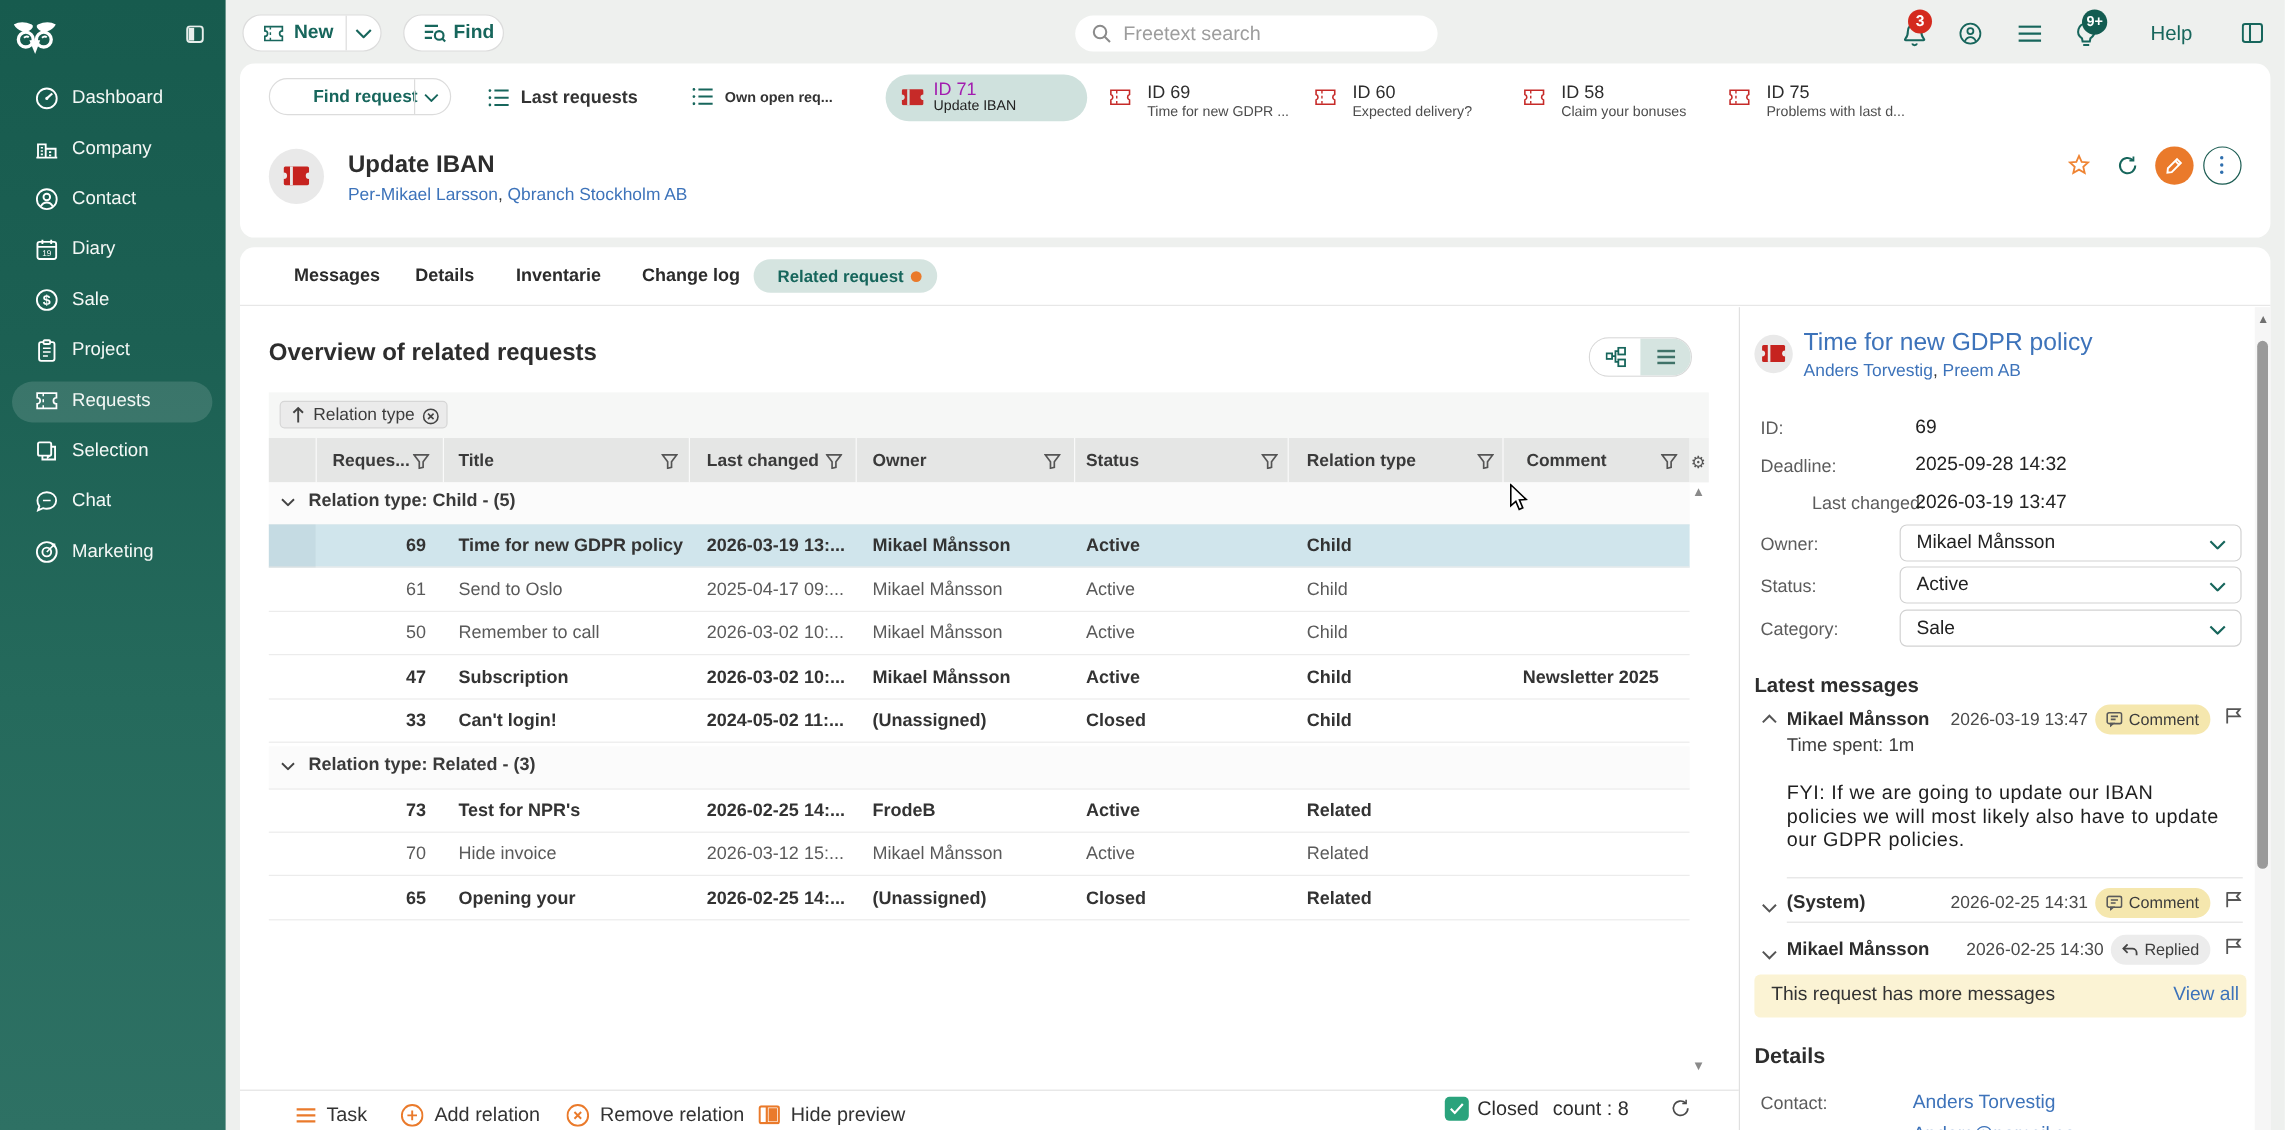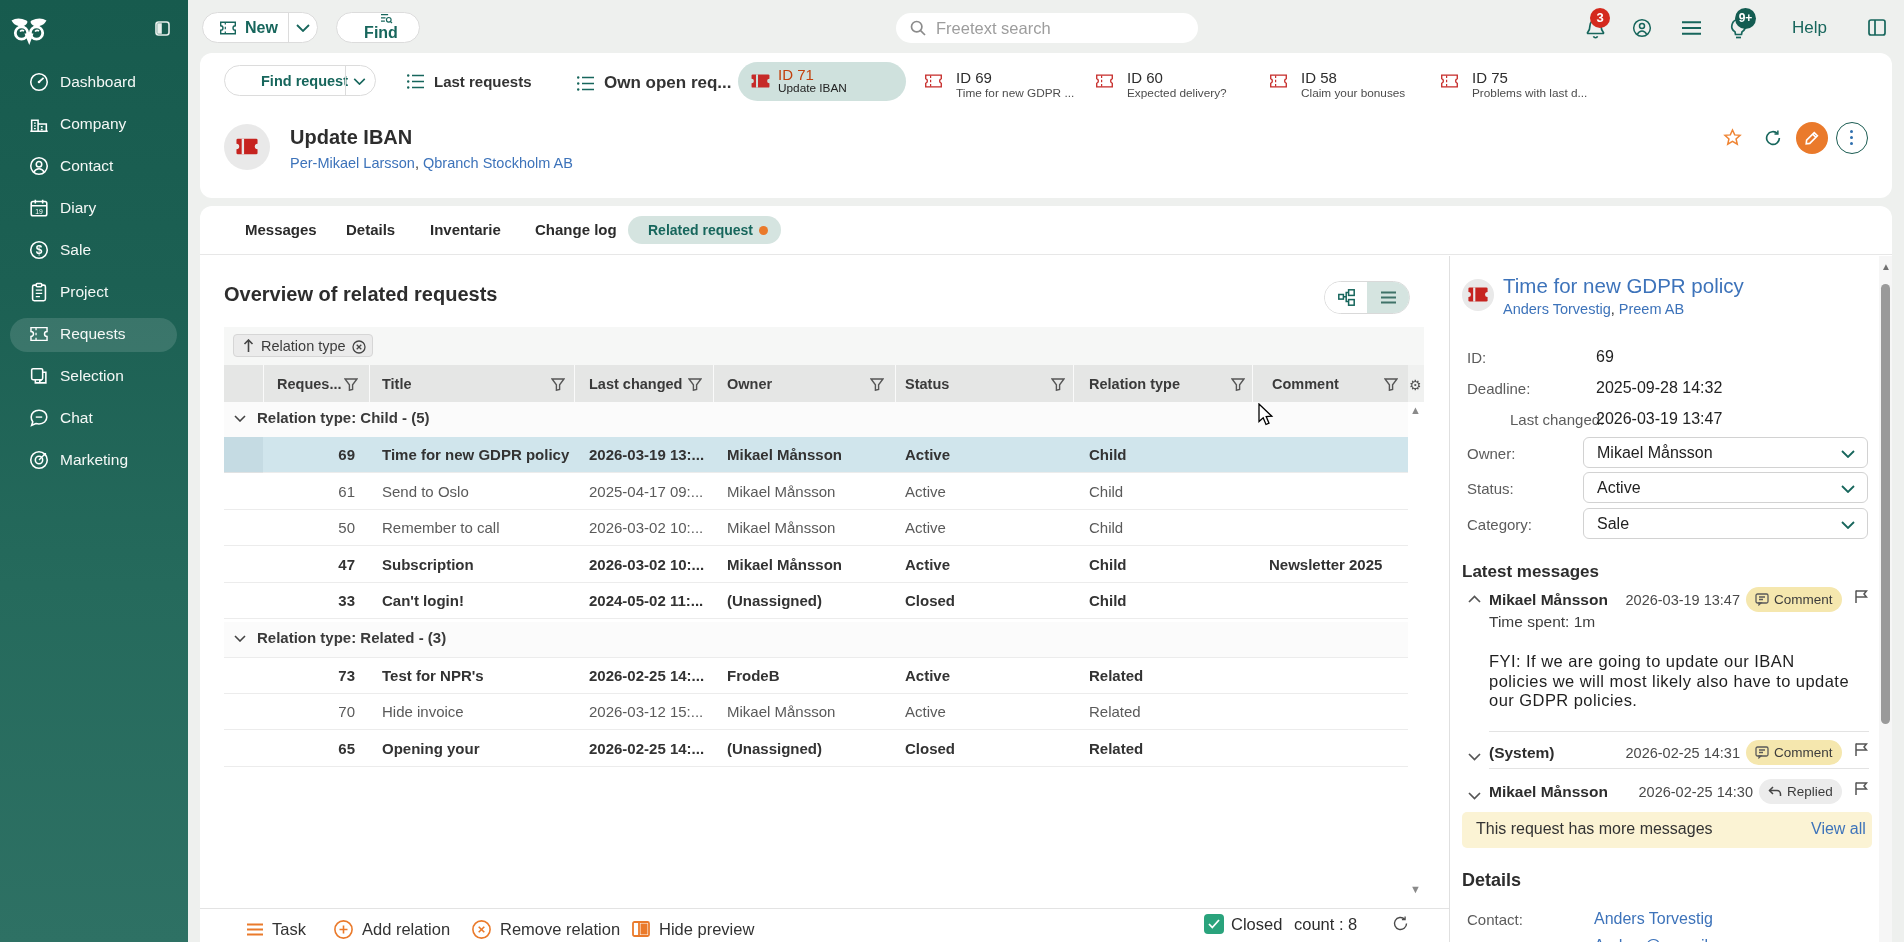--- a/index.html
+++ b/index.html
@@ -152,21 +152,21 @@
     <svg style="margin-left:15px" width="20" height="16" viewBox="0 0 26 20" fill="none" stroke="#17665c" stroke-width="1.8">
         <path d="M3.5 2.5 H22.5 V7 a3 3 0 0 0 0 6 V17.5 H3.5 V13 a3 3 0 0 0 0 -6 Z"></path>
         <path d="M9.5 3 v2.5 M9.5 8.5 v3 M9.5 14.5 v2.5" stroke-width="1.6"></path>
       </svg>
     <span style="margin-left:7px">New</span>
     <div style="position:absolute;left:85px;top:0;height:29px;border-left:1px solid #dcdcdc"></div>
     <svg style="position:absolute;left:93px;top:11px" width="14" height="8" viewBox="0 0 14 8" fill="none" stroke="#17665c" stroke-width="1.8">
         <path d="M1 1 L7 7 L13 1"></path>
       </svg>
   </div>
-  <div class="pillbtn" style="left:336px;top:12px;width:84px;height:31px;flex-direction:column;">
+  <div class="pillbtn" style="left:336px;top:12px;width:84px;height:31px;">
     <svg style="margin-left:16px" width="19" height="17" viewBox="0 0 19 17" fill="none" stroke="#17665c" stroke-width="1.8">
         <path d="M1 2.5 h11 M1 7.5 h7 M1 12.5 h6"></path>
         <circle cx="13" cy="10.5" r="3.6"></circle>
         <path d="M15.7 13.2 L18 15.5"></path>
       </svg>
     <span style="margin-left:6px">Find</span>
   </div>
   <div class="abs" style="left:896px;top:13px;width:302px;height:30px;background:#fff;border-radius:15px;">
     <svg class="abs" style="left:14px;top:7px" width="16" height="16" viewBox="0 0 16 16" fill="none" stroke="#8b8b8b" stroke-width="1.7">
         <circle cx="6.7" cy="6.7" r="5.2"></circle>
@@ -217,31 +217,31 @@
         </svg>
       <span style="margin-left:10px;font-size:15px;font-weight:700;color:#333;">Last requests</span>
     </div>
     <div class="abs" style="left:377px;top:20px;display:flex;align-items:center;">
       <svg width="17" height="15" viewBox="0 0 17 15" fill="none" stroke="#17665c" stroke-width="1.7">
           <path d="M5 1.5 h12 M5 7.5 h12 M5 13.5 h12"></path>
           <circle cx="1.2" cy="1.5" r="1.2" fill="#17665c" stroke="none"></circle>
           <circle cx="1.2" cy="7.5" r="1.2" fill="#17665c" stroke="none"></circle>
           <circle cx="1.2" cy="13.5" r="1.2" fill="#17665c" stroke="none"></circle>
         </svg>
-      <span style="margin-left:10px;font-size:17px;font-weight:700;color:#333;">Own open req...</span>
+      <span style="margin-left:10px;font-size:12px;font-weight:700;color:#333;">Own open req...</span>
     </div>
 
     <div class="abs" style="left:538px;top:9px;width:168px;height:39px;border-radius:20px;background:#cfe1dd;">
       <svg class="abs" style="left:13px;top:12px" width="19" height="14" viewBox="0 0 24 18">
           <rect x="0.5" y="0.5" width="23" height="17" rx="1.5" fill="#c62a28"></rect>
           <circle cx="0.5" cy="9" r="3" fill="#cfe1dd"></circle>
           <circle cx="23.5" cy="9" r="3" fill="#cfe1dd"></circle>
           <rect x="6.2" y="0.5" width="2.6" height="17" fill="#cfe1dd"></rect>
         </svg>
-      <div class="abs" style="left:40px;top:4px;font-size:15px;color:#c2410c;">ID 71</div>
+      <div class="abs" style="left:40px;top:4px;font-size:15px;color:#a21caf;">ID 71</div>
       <div class="abs" style="left:40px;top:19px;font-size:11.8px;color:#222;">Update IBAN</div>
     </div>
 
     <div class="tab-un" style="left:724px;">
         <svg class="tik" width="19" height="14" viewBox="0 0 24 18" fill="none" stroke="#c62a28" stroke-width="1.7">
           <path d="M2 1.5 H22 V6 a3.2 3.2 0 0 0 0 6 V16.5 H2 V12 a3.2 3.2 0 0 0 0 -6 Z"></path>
           <path d="M8.3 2 v3 M8.3 7.5 v3 M8.3 13 v3" stroke-width="1.5"></path>
         </svg>
       <div class="t1">ID 69</div>
         <div class="t2">Time for new GDPR ...</div>

